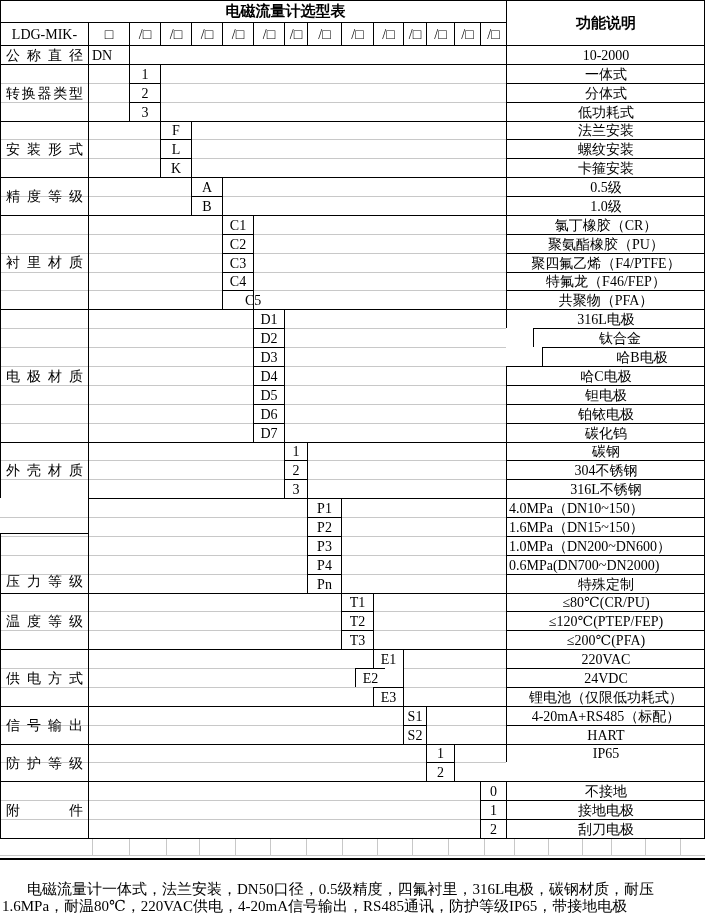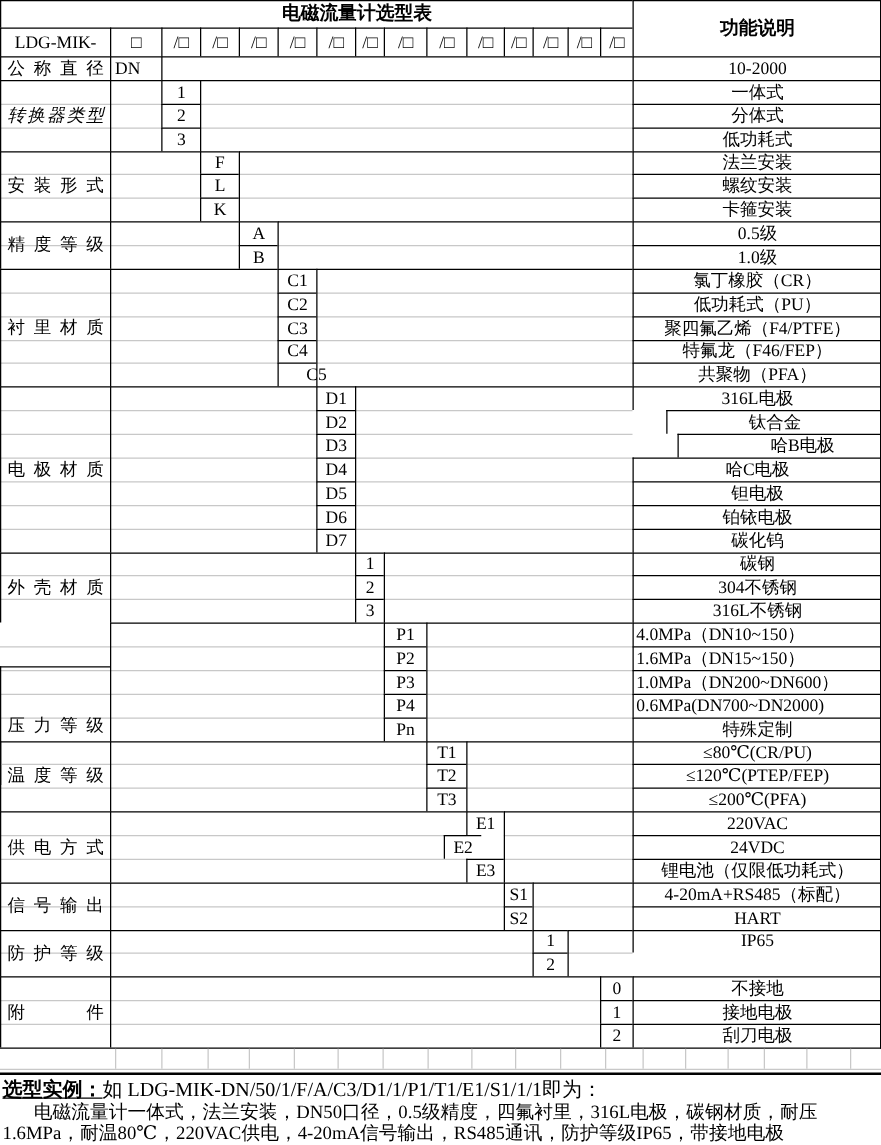--- a/index.html
+++ b/index.html
@@ -39,23 +39,20 @@
   .ex3{left:2px;top:897px;font-size:15px;}
 </style>
 </head>
 <body>
 
 <div class="sheet" id="sheet">
   <div class="title-cell">电磁流量计选型表</div>
   <div class="func-header">功能说明</div>
   <div class="model-cell">LDG-MIK-</div>
 
-  <div class="ex-line ex1">
-    <span class="ex-label">选型实例：</span><span>如 LDG-MIK-DN/50/1/F/A/C3/D1/1/P1/T1/E1/S1/1/1即为：</span>
-  </div>
   <div class="ex-line ex2">电磁流量计一体式，法兰安装，DN50口径，0.5级精度，四氟衬里，316L电极，碳钢材质，耐压</div>
   <div class="ex-line ex3">1.6MPa，耐温80℃，220VAC供电，4-20mA信号输出，RS485通讯，防护等级IP65，带接地电极</div>
 <div class="cell code bt bl" style="left: 88px; top: 22px; width: 41px; height: 23px; line-height: 23px;">□</div>
     <div class="cell code bt bl" style="left: 129px; top: 22px; width: 31px; height: 23px; line-height: 23px;">/□</div>
     <div class="cell code bt bl" style="left: 160px; top: 22px; width: 31px; height: 23px; line-height: 23px;">/□</div>
     <div class="cell code bt bl" style="left: 191px; top: 22px; width: 31px; height: 23px; line-height: 23px;">/□</div>
     <div class="cell code bt bl" style="left: 222px; top: 22px; width: 31px; height: 23px; line-height: 23px;">/□</div>
     <div class="cell code bt bl" style="left: 253px; top: 22px; width: 31px; height: 23px; line-height: 23px;">/□</div>
     <div class="cell code bt bl" style="left: 284px; top: 22px; width: 23px; height: 23px; line-height: 23px;">/□</div>
     <div class="cell code bt bl" style="left: 307px; top: 22px; width: 34px; height: 23px; line-height: 23px;">/□</div>
@@ -66,21 +63,21 @@
     <div class="cell code bt bl" style="left: 454px; top: 22px; width: 26px; height: 23px; line-height: 23px;">/□</div>
     <div class="cell code bt bl" style="left: 480px; top: 22px; width: 26px; height: 23px; line-height: 23px;">/□</div>
     <div class="cell lbl bt bl" style="left: 0px; top: 45px; width: 88px; height: 19px; line-height: 19px;">公称直径</div>
     <div class="cell bt bl" style="left: 129px; top: 45px; width: 377px; height: 19px; line-height: 19px;"></div>
     <div class="cell code left bt bl" style="left: 88px; top: 45px; width: 41px; height: 19px; line-height: 19px;">DN</div>
     <div class="cell fn bt bl" style="left: 506px; top: 45px; width: 199px; height: 19px; line-height: 19px;">10-2000</div>
     <div class="hline" style="left: 0px; top: 83px; width: 129px; height: 1px; background: rgb(200, 200, 200); position: absolute;"></div>
     <div class="hline" style="left: 160px; top: 83px; width: 346px; height: 1px; background: rgb(200, 200, 200); position: absolute;"></div>
     <div class="hline" style="left: 0px; top: 102px; width: 129px; height: 1px; background: rgb(200, 200, 200); position: absolute;"></div>
     <div class="hline" style="left: 160px; top: 102px; width: 346px; height: 1px; background: rgb(200, 200, 200); position: absolute;"></div>
-    <div class="cell lbl bt bl" style="left: 0px; top: 64px; width: 88px; height: 57px; line-height: 57px; font-style: italic;">转换器类型</div>
+    <div class="cell lbl bt bl" style="left: 0px; top: 64px; width: 88px; height: 57px; line-height: 57px;">转换器类型</div>
     <div class="cell bt bl" style="left: 88px; top: 64px; width: 41px; height: 57px; line-height: 57px;"></div>
     <div class="cell bt bl" style="left: 160px; top: 64px; width: 346px; height: 57px; line-height: 57px;"></div>
     <div class="cell code bt bl" style="left: 129px; top: 64px; width: 31px; height: 19px; line-height: 19px;">1</div>
     <div class="cell fn bt bl" style="left: 506px; top: 64px; width: 199px; height: 19px; line-height: 19px;">一体式</div>
     <div class="cell code bt bl" style="left: 129px; top: 83px; width: 31px; height: 19px; line-height: 19px;">2</div>
     <div class="cell fn bt bl" style="left: 506px; top: 83px; width: 199px; height: 19px; line-height: 19px;">分体式</div>
     <div class="cell code bt bl" style="left: 129px; top: 102px; width: 31px; height: 19px; line-height: 19px;">3</div>
     <div class="cell fn bt bl" style="left: 506px; top: 102px; width: 199px; height: 19px; line-height: 19px;">低功耗式</div>
     <div class="hline" style="left: 0px; top: 139px; width: 160px; height: 1px; background: rgb(200, 200, 200); position: absolute;"></div>
     <div class="hline" style="left: 191px; top: 139px; width: 315px; height: 1px; background: rgb(200, 200, 200); position: absolute;"></div>
@@ -111,21 +108,21 @@
     <div class="hline" style="left: 0px; top: 272px; width: 222px; height: 1px; background: rgb(200, 200, 200); position: absolute;"></div>
     <div class="hline" style="left: 253px; top: 272px; width: 253px; height: 1px; background: rgb(200, 200, 200); position: absolute;"></div>
     <div class="hline" style="left: 0px; top: 290px; width: 222px; height: 1px; background: rgb(200, 200, 200); position: absolute;"></div>
     <div class="hline" style="left: 253px; top: 290px; width: 253px; height: 1px; background: rgb(200, 200, 200); position: absolute;"></div>
     <div class="cell lbl bt bl" style="left: 0px; top: 215px; width: 88px; height: 94px; line-height: 94px;">衬里材质</div>
     <div class="cell bt bl" style="left: 88px; top: 215px; width: 134px; height: 94px; line-height: 94px;"></div>
     <div class="cell bt bl" style="left: 253px; top: 215px; width: 253px; height: 94px; line-height: 94px;"></div>
     <div class="cell code bt bl" style="left: 222px; top: 215px; width: 31px; height: 19px; line-height: 19px;">C1</div>
     <div class="cell fn bt bl" style="left: 506px; top: 215px; width: 199px; height: 19px; line-height: 19px;">氯丁橡胶（CR）</div>
     <div class="cell code bt bl" style="left: 222px; top: 234px; width: 31px; height: 19px; line-height: 19px;">C2</div>
-    <div class="cell fn bt bl" style="left: 506px; top: 234px; width: 199px; height: 19px; line-height: 19px;">低功耗式（PU）</div>
+    <div class="cell fn bt bl" style="left: 506px; top: 234px; width: 199px; height: 19px; line-height: 19px;">聚氨酯橡胶（PU）</div>
     <div class="cell code bt bl" style="left: 222px; top: 253px; width: 31px; height: 19px; line-height: 19px;">C3</div>
     <div class="cell fn bt bl" style="left: 506px; top: 253px; width: 199px; height: 19px; line-height: 19px;">聚四氟乙烯（F4/PTFE）</div>
     <div class="cell code bt bl" style="left: 222px; top: 272px; width: 31px; height: 18px; line-height: 18px;">C4</div>
     <div class="cell fn bt bl" style="left: 506px; top: 272px; width: 199px; height: 18px; line-height: 18px;">特氟龙（F46/FEP）</div>
     <div class="cell code bt bl" style="left: 222px; top: 290px; width: 31px; height: 19px; line-height: 19px; padding-left: 22px;">C5</div>
     <div class="cell fn bt bl" style="left: 506px; top: 290px; width: 199px; height: 19px; line-height: 19px;">共聚物（PFA）</div>
     <div class="hline" style="left: 0px; top: 328px; width: 253px; height: 1px; background: rgb(200, 200, 200); position: absolute;"></div>
     <div class="hline" style="left: 284px; top: 328px; width: 222px; height: 1px; background: rgb(200, 200, 200); position: absolute;"></div>
     <div class="hline" style="left: 0px; top: 347px; width: 253px; height: 1px; background: rgb(200, 200, 200); position: absolute;"></div>
     <div class="hline" style="left: 284px; top: 347px; width: 222px; height: 1px; background: rgb(200, 200, 200); position: absolute;"></div>

